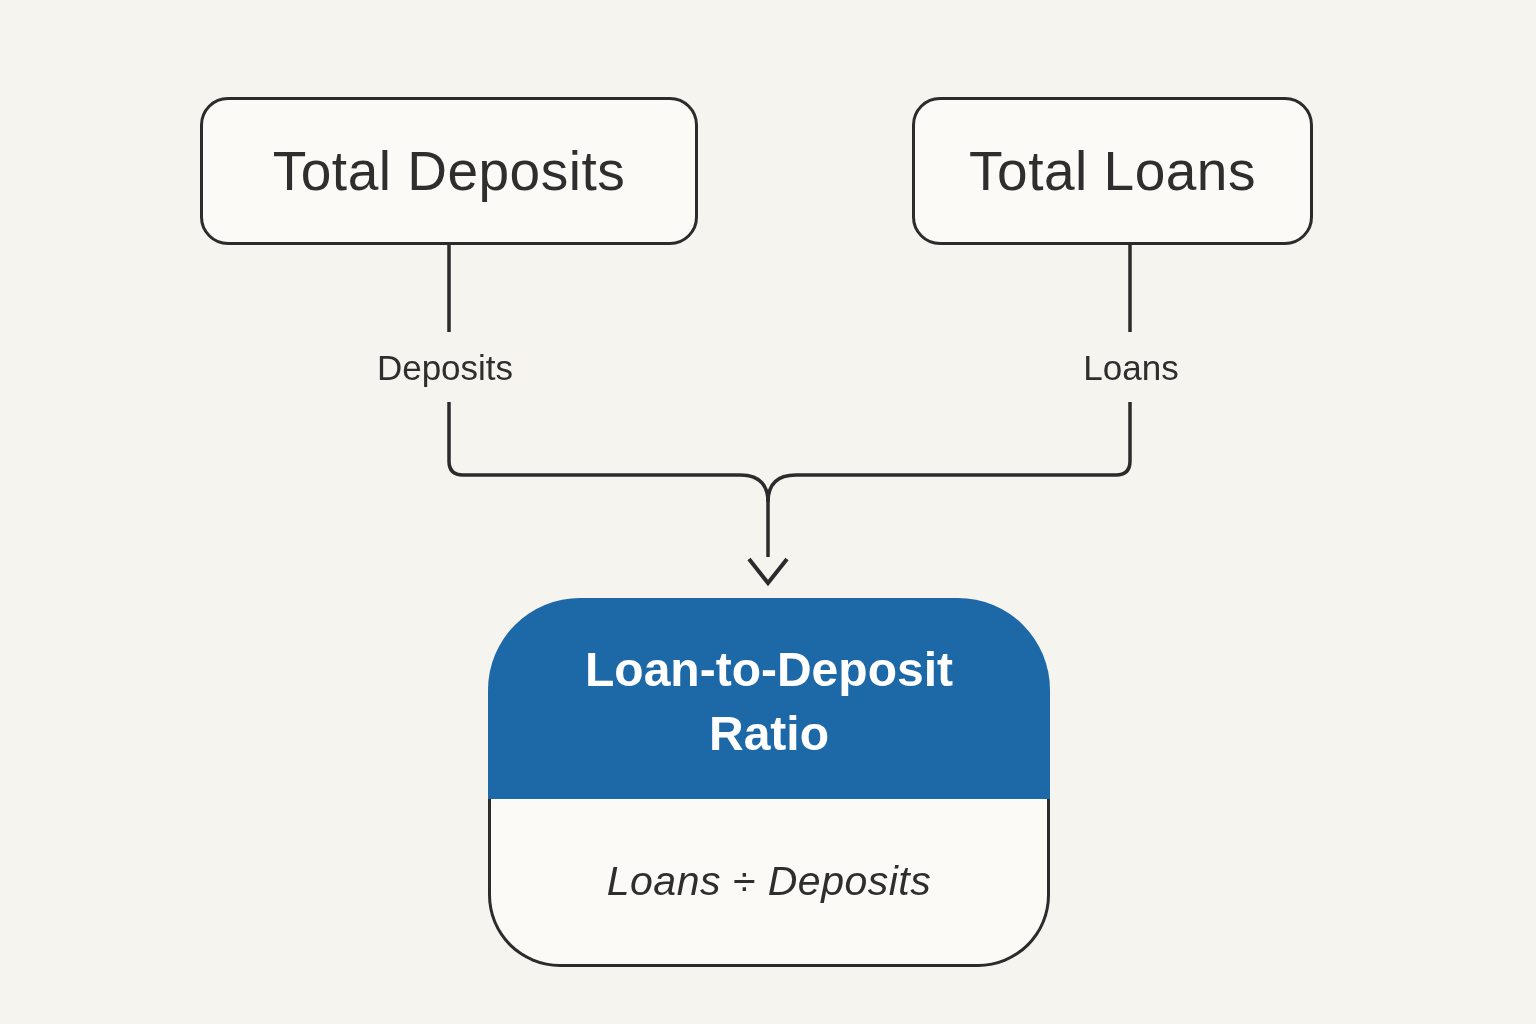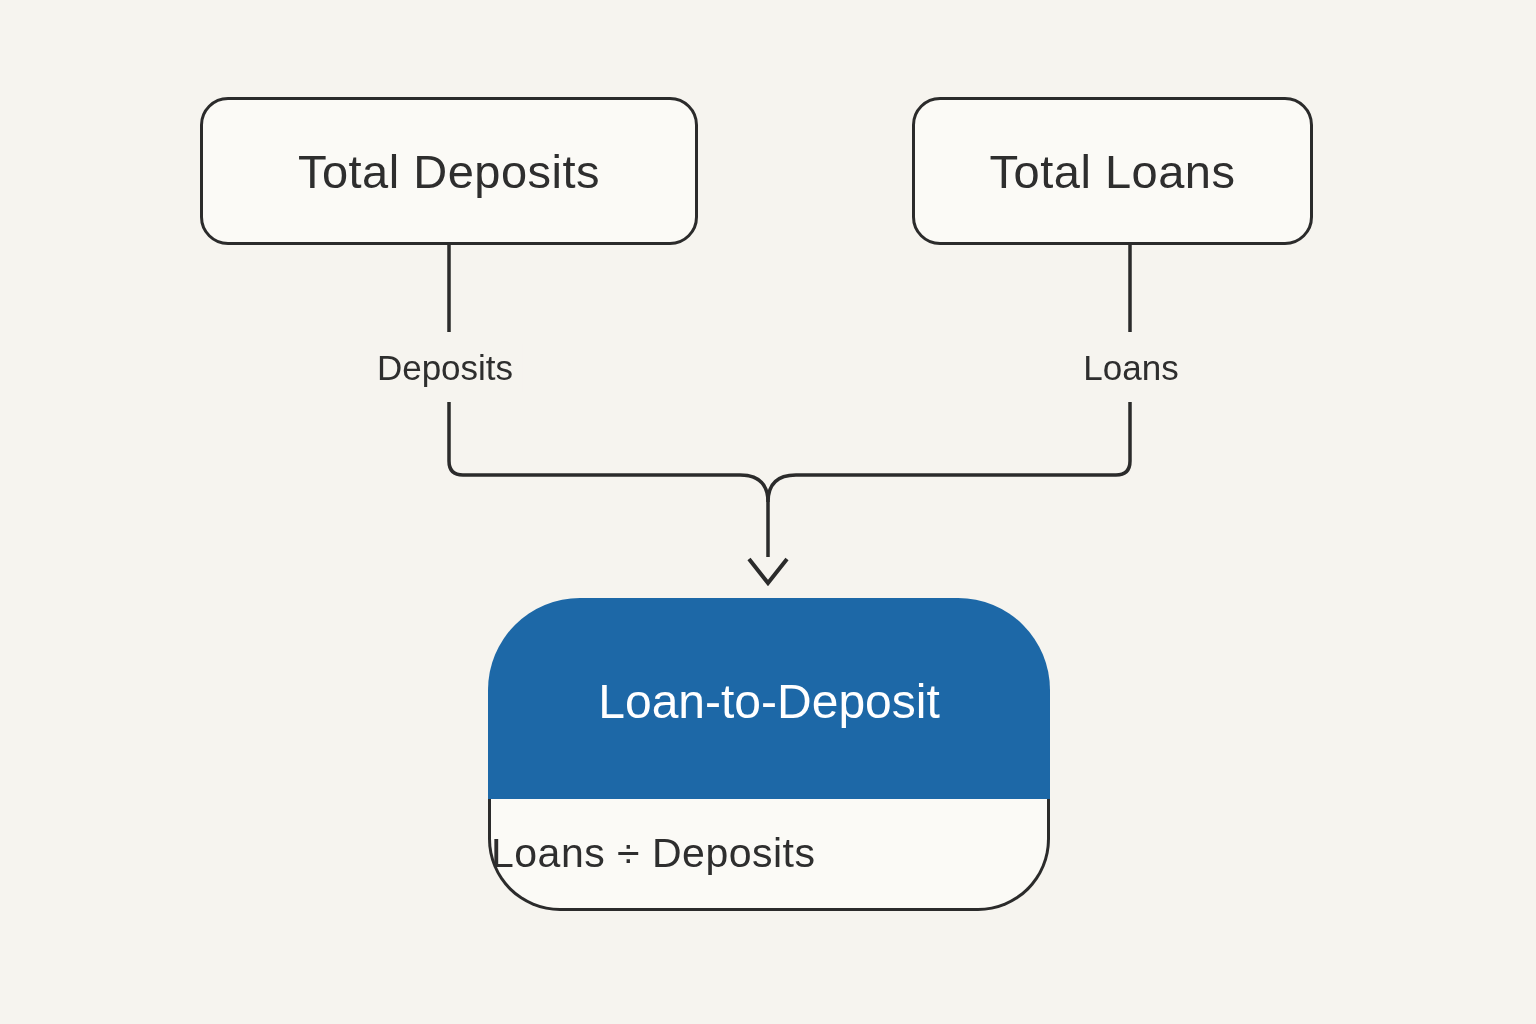--- a/index.html
+++ b/index.html
@@ -36,21 +36,21 @@
     stroke-linejoin: miter;
   }
   .node {
     position: absolute;
     background: var(--node-fill);
     border: 3.5px solid var(--stroke);
     border-radius: 28px;
     display: flex;
     align-items: center;
     justify-content: center;
-    font-size: 47px;
+    font-size: 55px;
     font-weight: 500;
     letter-spacing: 0.5px;
   }
   .node-deposits { left: 200px; top: 97px; width: 498px; height: 148px; }
   .node-loans    { left: 912px; top: 97px; width: 401px; height: 148px; }
   .edge-label {
     position: absolute;
     transform: translate(-50%, -50%);
     font-size: 35px;
     font-weight: 500;
@@ -70,37 +70,39 @@
     width: 100%;
     height: 201px;
     background: var(--blue);
     border-radius: 92px 92px 0 0;
     display: flex;
     flex-direction: column;
     align-items: center;
     justify-content: center;
     color: #ffffff;
     font-size: 48px;
-    font-weight: 400;
+    font-weight: 700;
     line-height: 1.32;
     text-align: center;
     padding-top: 6px;
   }
   .result-body {
     width: 100%;
-    height: 112px;
+    height: 168px;
     background: var(--node-fill);
     border: 3.5px solid var(--stroke);
     border-top: none;
     border-radius: 0 0 72px 72px;
     display: flex;
     align-items: center;
+    justify-content: center;
     font-size: 41px;
     font-weight: 500;
     letter-spacing: 0.5px;
+    font-style: italic;
   }
 </style>
 </head>
 <body>
 
 <div class="canvas">
 
   <svg class="connectors" viewBox="0 0 1536 1024" xmlns="http://www.w3.org/2000/svg">
     <path d="M449,245 V332 M449,402 V461 Q449,475 463,475 H740 Q768,475 768,502 V557"></path>
     <path d="M1130,245 V332 M1130,402 V461 Q1130,475 1116,475 H796 Q768,475 768,502"></path>
@@ -115,19 +117,20 @@
     <span>Total Loans</span>
   </div>
 
   <div class="edge-label edge-label-deposits">Deposits</div>
 
   <div class="edge-label edge-label-loans">Loans</div>
 
   <div class="result">
     <div class="result-header">
       <div>Loan-to-Deposit</div>
+      <div>Ratio</div>
     </div>
     <div class="result-body">
       <span>Loans ÷ Deposits</span>
     </div>
   </div>
 
 </div>
 
 </body></html>

